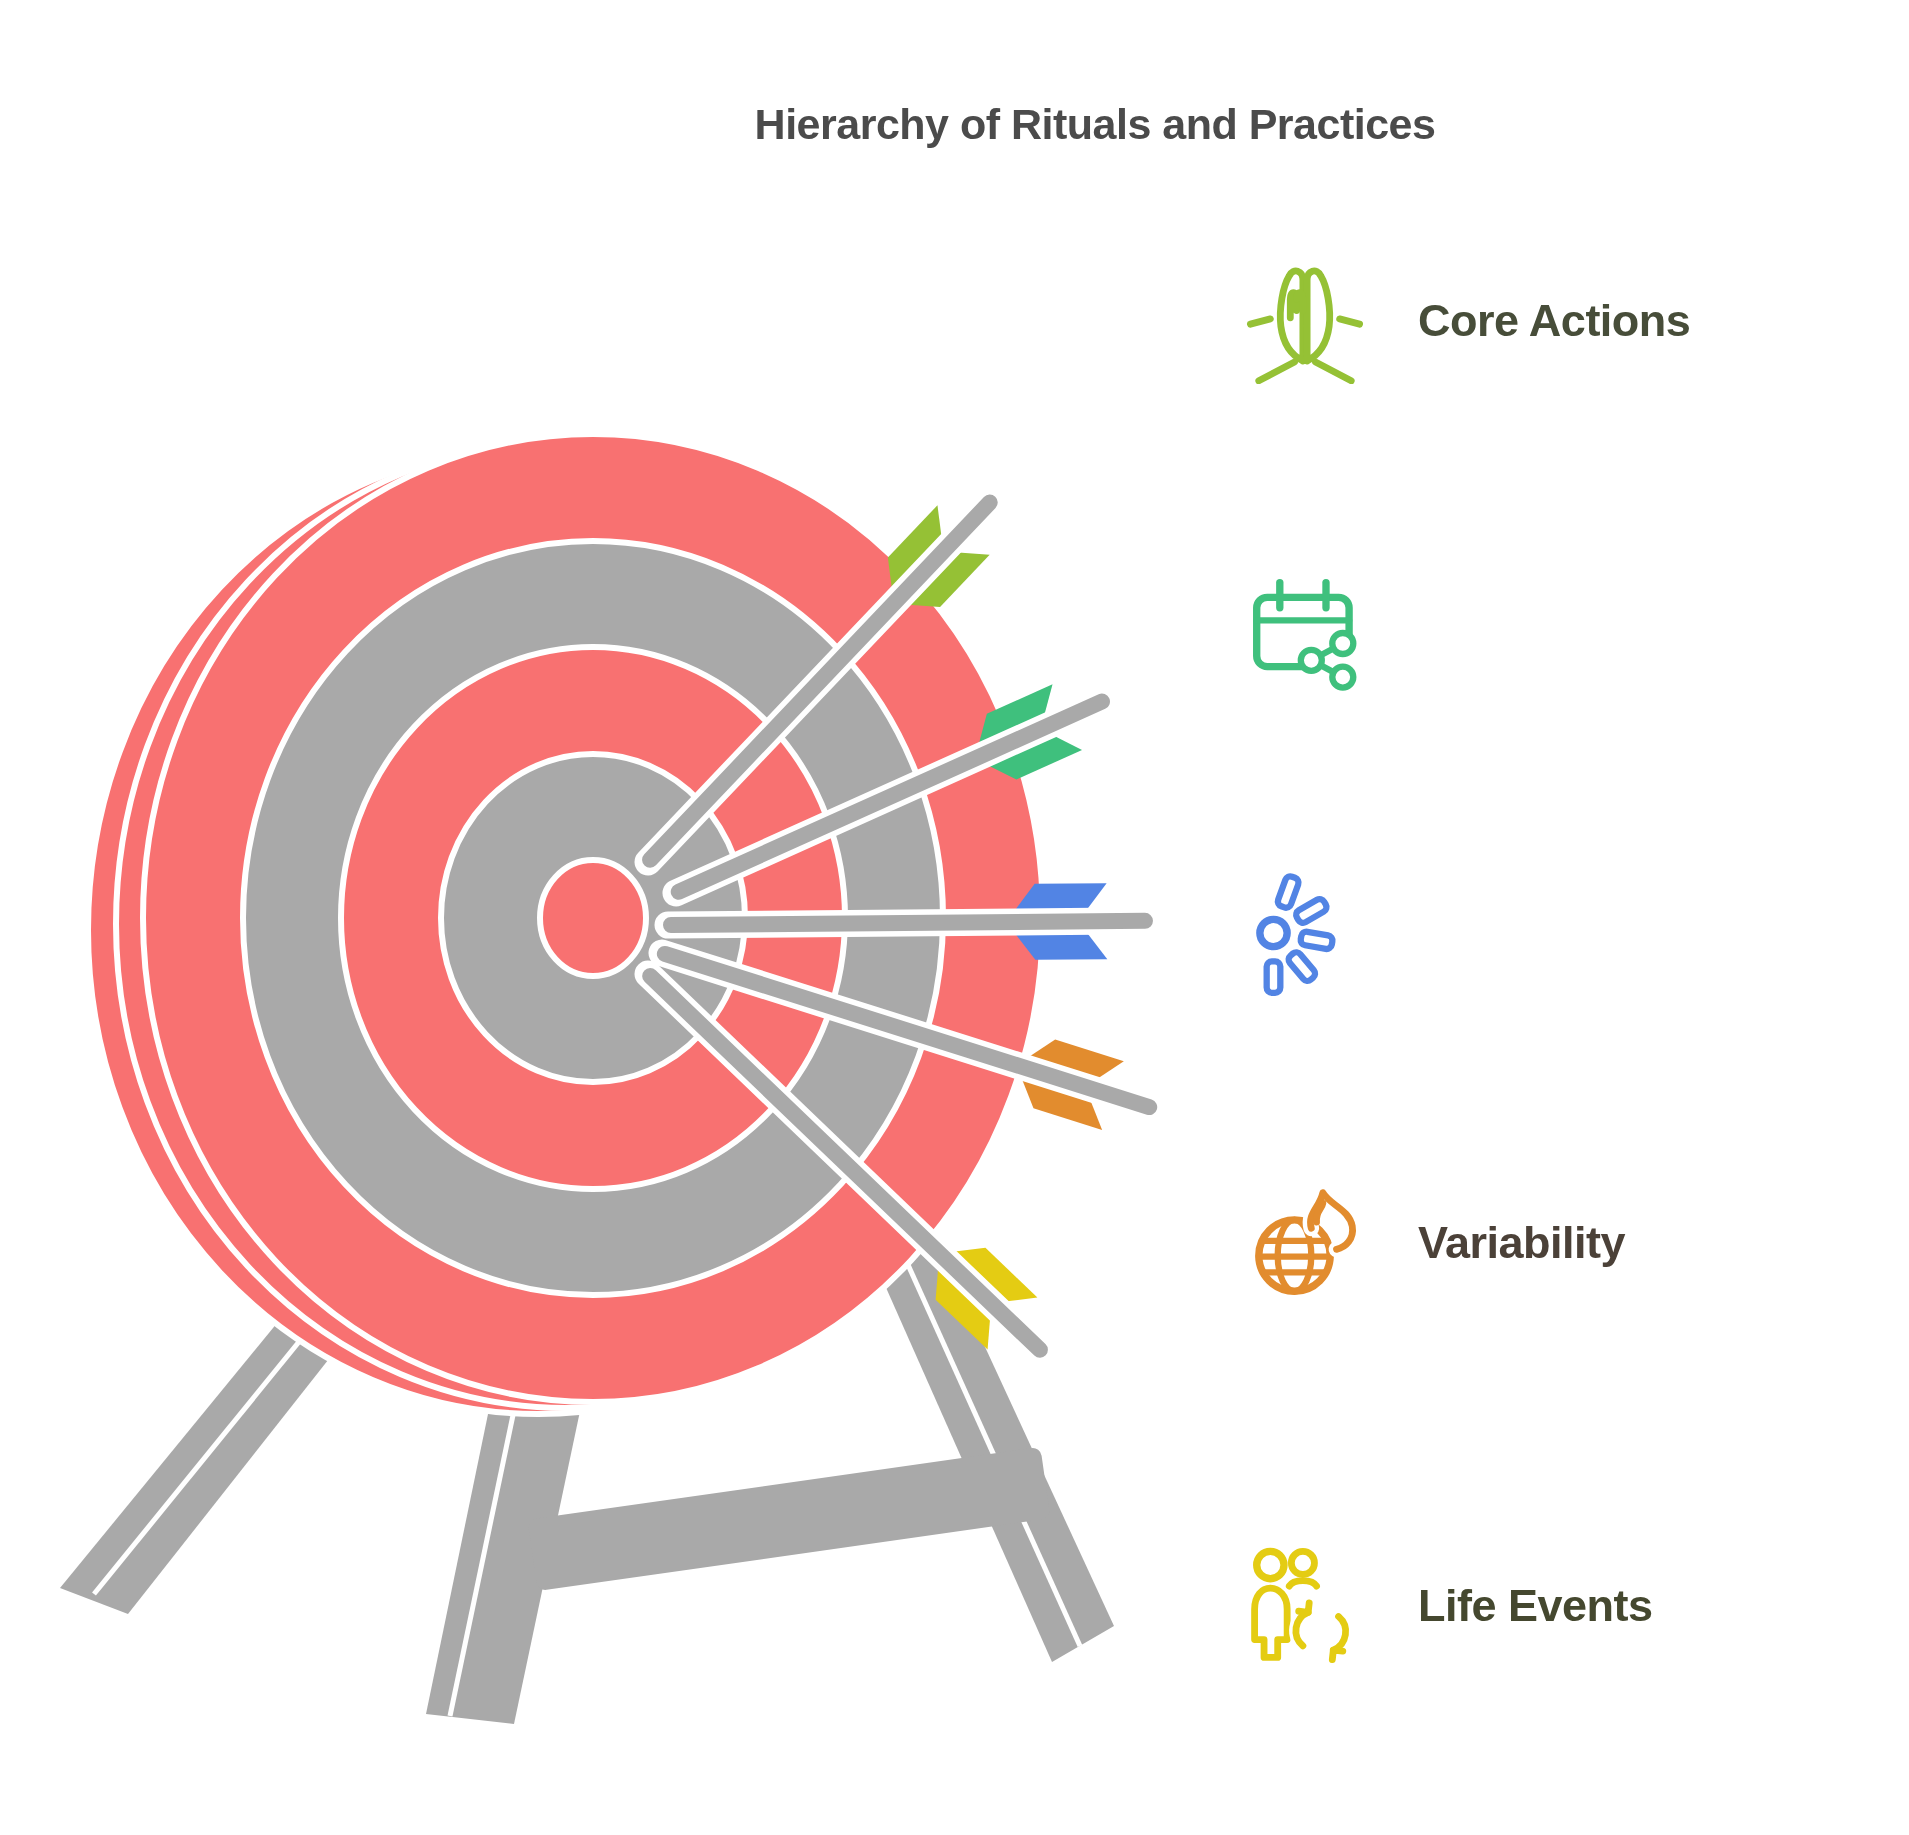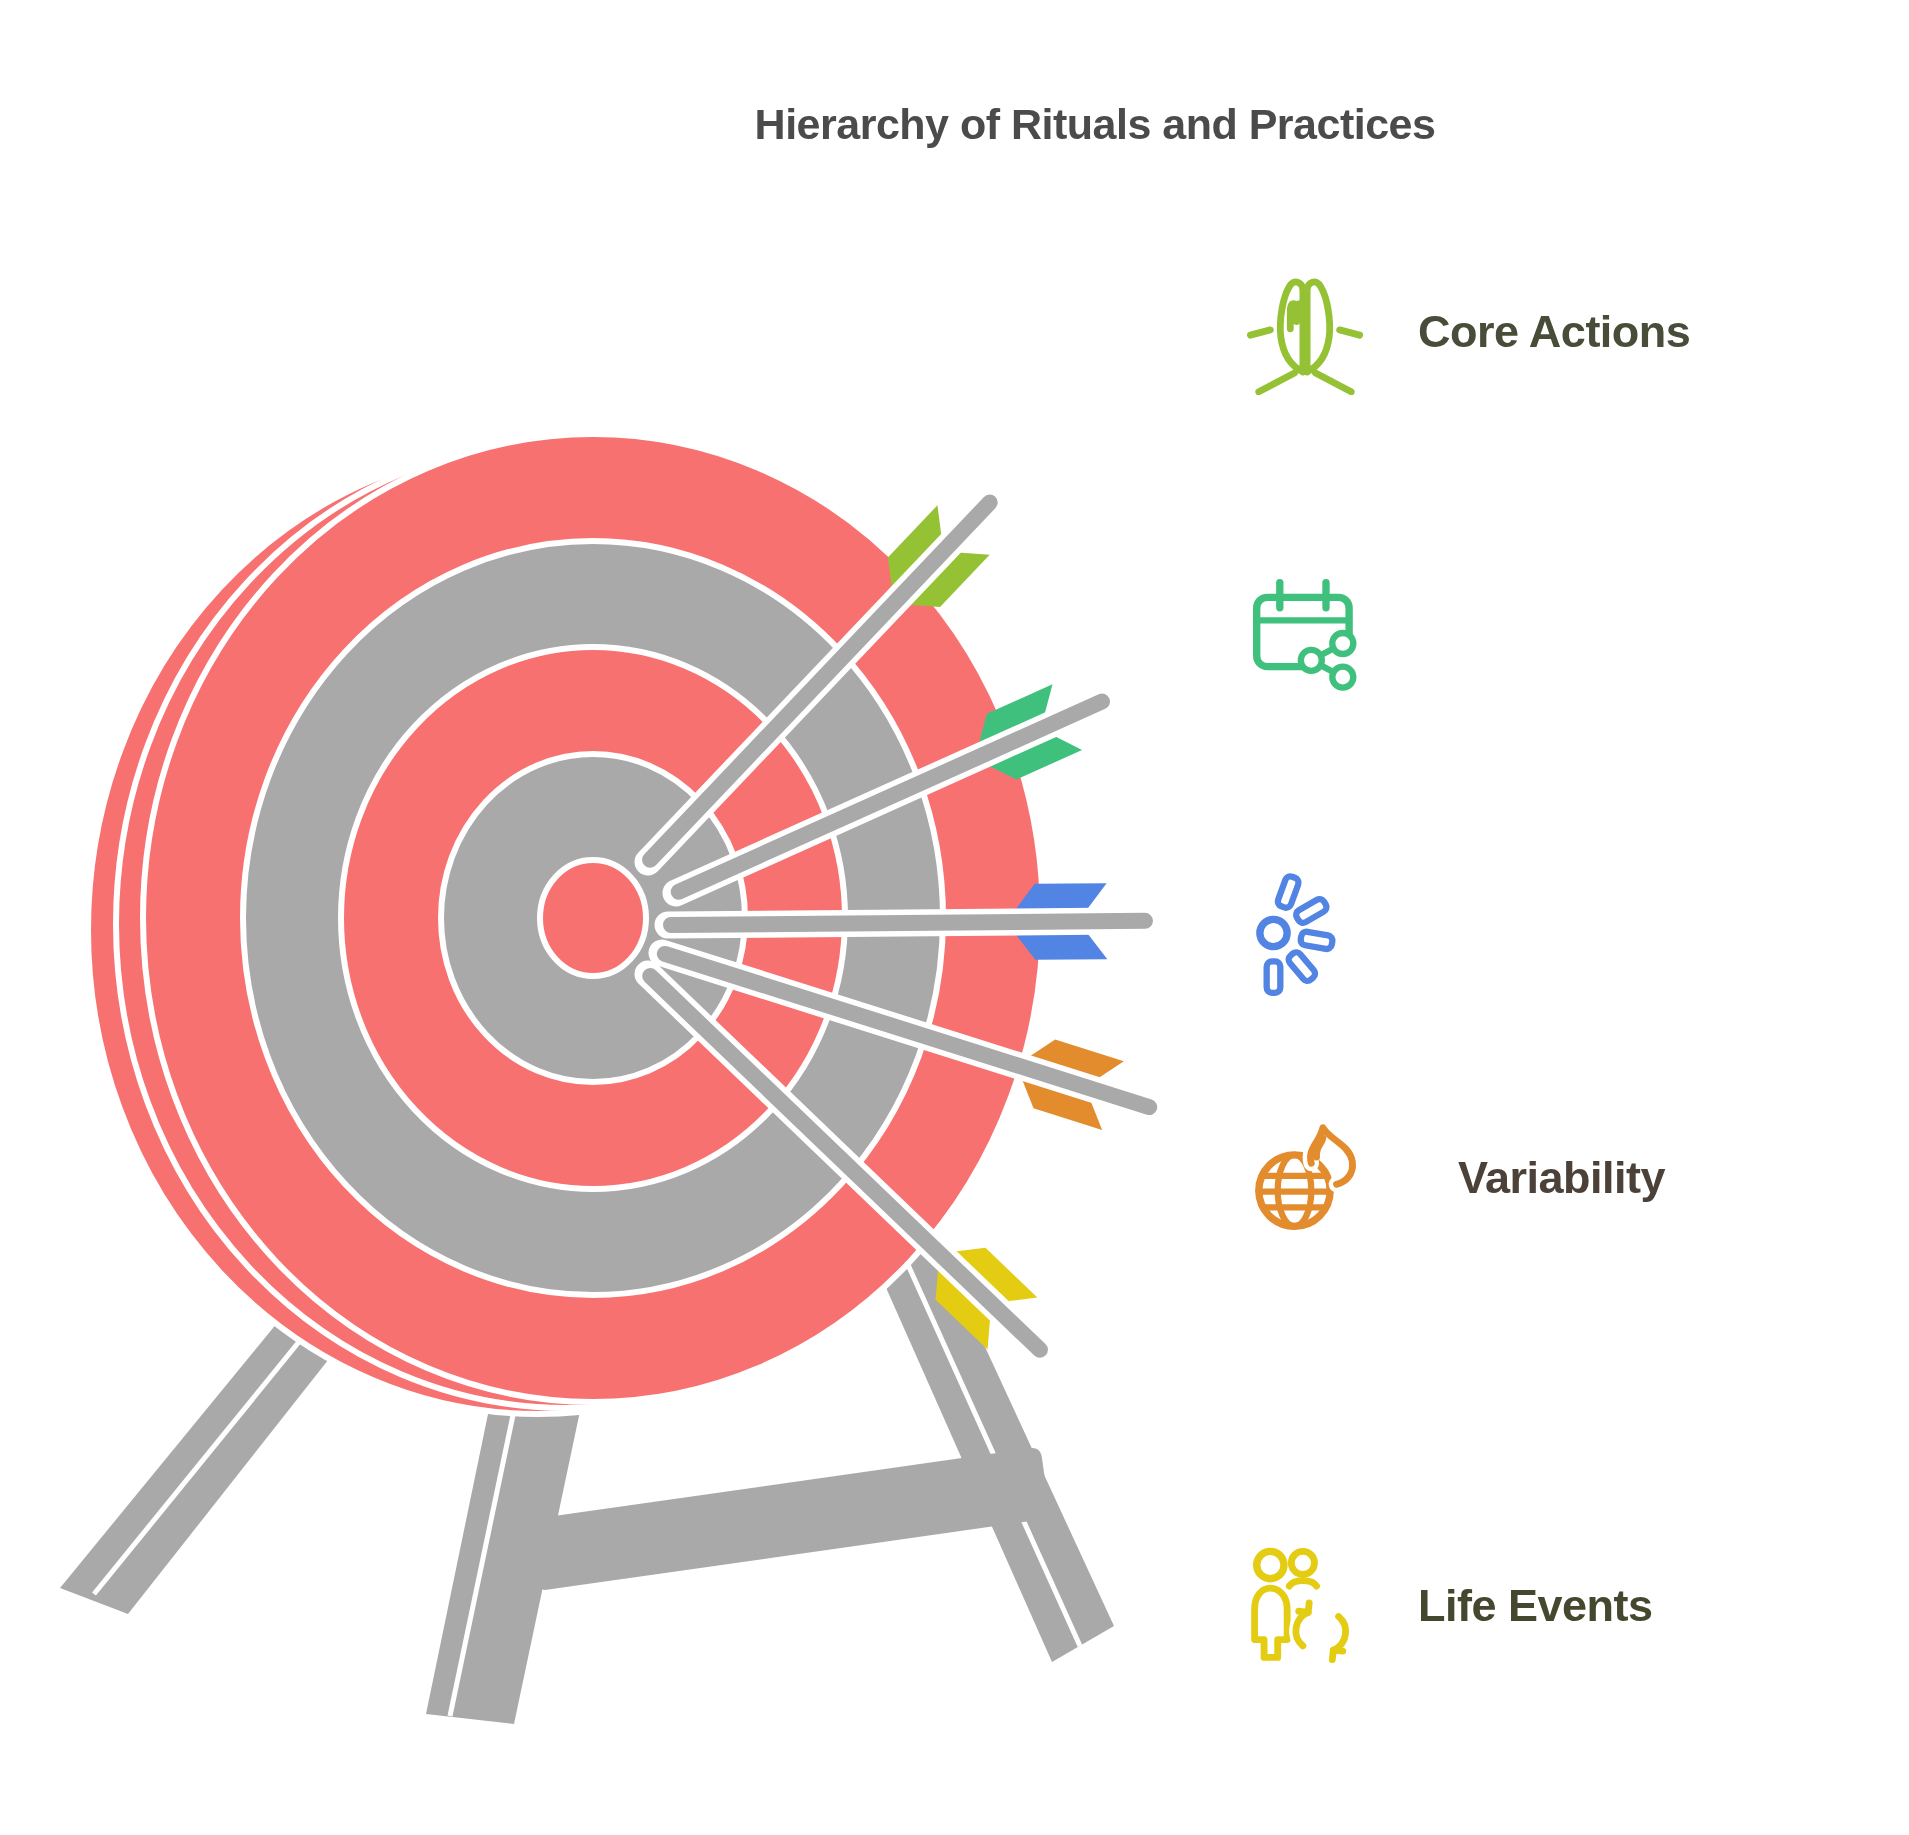--- a/index.html
+++ b/index.html
@@ -87,21 +87,21 @@
         <polygon class="fl4" points="411,-9 483,-9 505,-36 433,-36"></polygon>
         <polygon class="fl4" points="411,9 483,9 505,36 433,36"></polygon>
         <line class="casing" x1="0" y1="0" x2="546" y2="0"></line>
         <line class="shaft" x1="3" y1="0" x2="543" y2="0"></line>
       </g>
     </g>
   </svg>
 
   <div class="legend">
 
-    <div class="legend-row" style="top: 267px; text-align: right; --item-color: #95C135; --item-text-color: #474D39;">
+    <div class="legend-row" style="top: 256px; text-align: right; --item-color: #95C135; --item-text-color: #474D39;">
       <div class="legend-icon">
         <svg viewBox="0 0 120 120">
           <g class="ic" stroke-width="6.5">
             <path d="M50,99 L16,117"></path>
               <path d="M70,99 L104,117"></path>
             <path d="M8,63 L27,58"></path>
               <path d="M112,63 L93,58"></path>
             <path d="M58,98 C46,92 39,80 37,65 C35,48 39,27 45,17 C49,9 58,12 58,21 L58,98"></path>
             <path d="M62,98 C74,92 81,80 83,65 C85,48 81,27 75,17 C71,9 62,12 62,21 L62,98"></path>
             <path d="M46,57 L46,39 C46,31 52,31 52,39 L52,50"></path>
@@ -139,21 +139,21 @@
             <rect x="-6.5" y="-15" width="13" height="30" rx="5" transform="translate(44,21) rotate(20)"></rect>
             <rect x="-6.5" y="-15" width="13" height="30" rx="5" transform="translate(66,39) rotate(60)"></rect>
             <rect x="-6.5" y="-15" width="13" height="30" rx="5" transform="translate(71,67) rotate(100)"></rect>
             <rect x="-6.5" y="-15" width="13" height="30" rx="5" transform="translate(57,92) rotate(140)"></rect>
             <rect x="-6.5" y="-15" width="13" height="30" rx="5" transform="translate(30,102) rotate(180)"></rect>
           </g>
         </svg>
       </div>
     </div>
 
-    <div class="legend-row" style="top: 1113px; gap: 40px; --item-color: #E28C2E; --item-text-color: #4B4138;">
+    <div class="legend-row" style="top: 1178px; --item-color: #E28C2E; --item-text-color: #4B4138;">
       <div class="legend-icon">
         <svg viewBox="0 0 120 120">
           <circle class="ic" stroke-width="7" cx="50" cy="72" r="34"></circle>
           <ellipse class="ic" stroke-width="6" cx="50" cy="72" rx="16" ry="34"></ellipse>
           <line class="ic" stroke-width="6" x1="20" y1="58" x2="80" y2="58"></line>
           <line class="ic" stroke-width="6" x1="16" y1="73" x2="84" y2="73"></line>
           <line class="ic" stroke-width="6" x1="21" y1="88" x2="79" y2="88"></line>
           <path class="ic-mask" stroke-width="15" d="M66,46 C62,32 74,26 77,12 C84,24 102,28 105,44 C107,56 99,64 90,66"></path>
           <path class="ic" stroke-width="6.5" d="M66,46 C62,32 74,26 77,12 C84,24 102,28 105,44 C107,56 99,64 90,66"></path>
           <path class="ic" stroke-width="6.5" d="M71,40 C70,30 76,28 77,22"></path>

